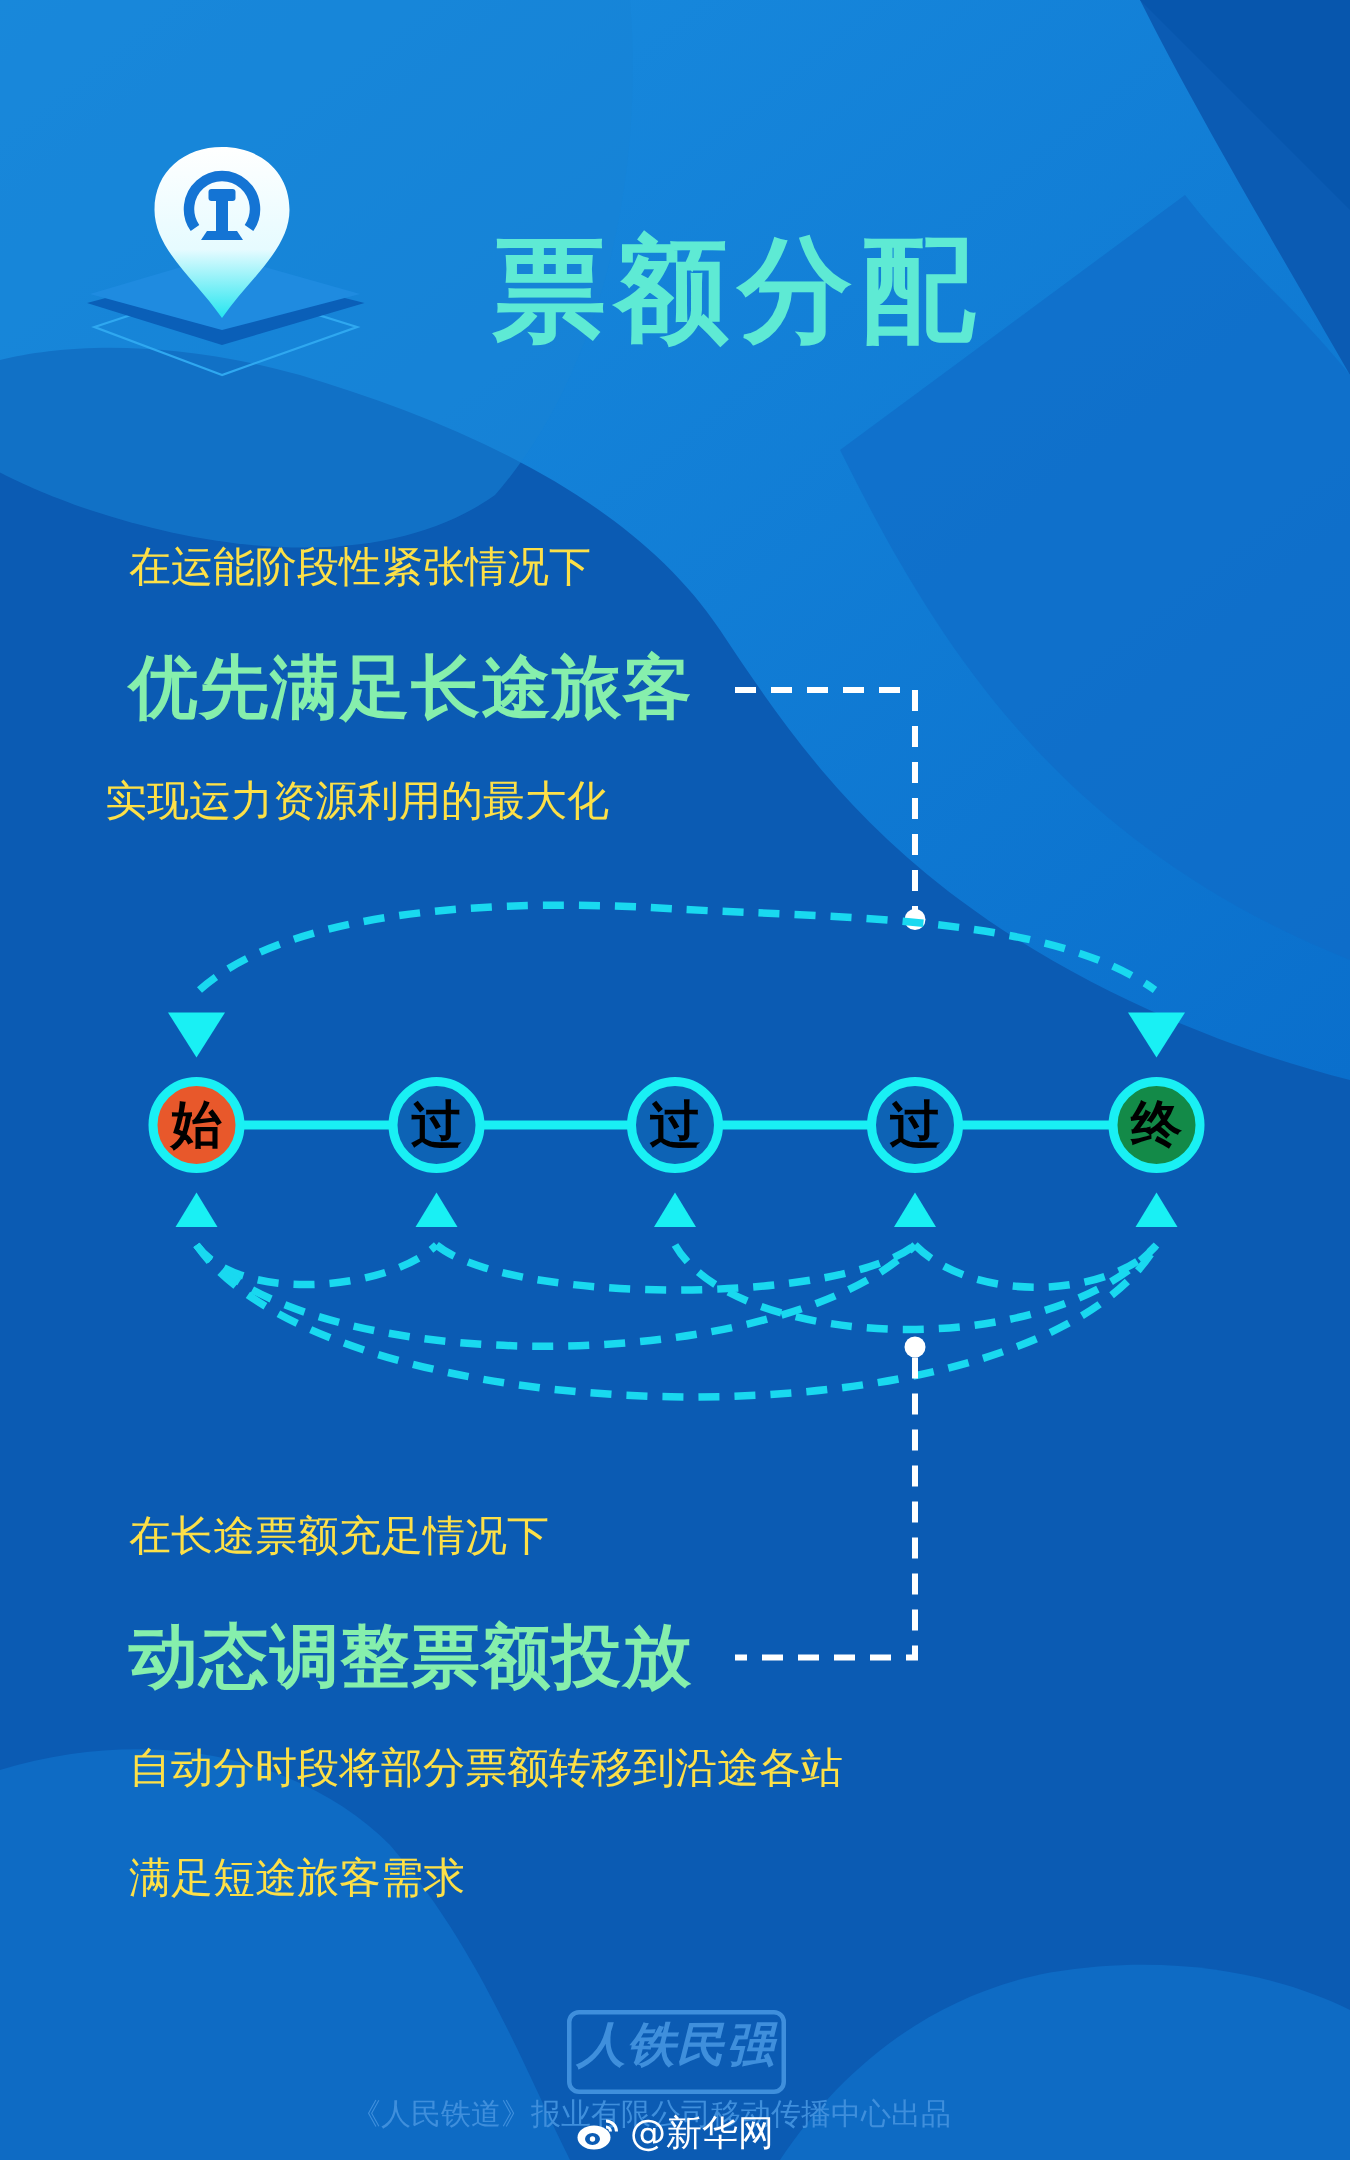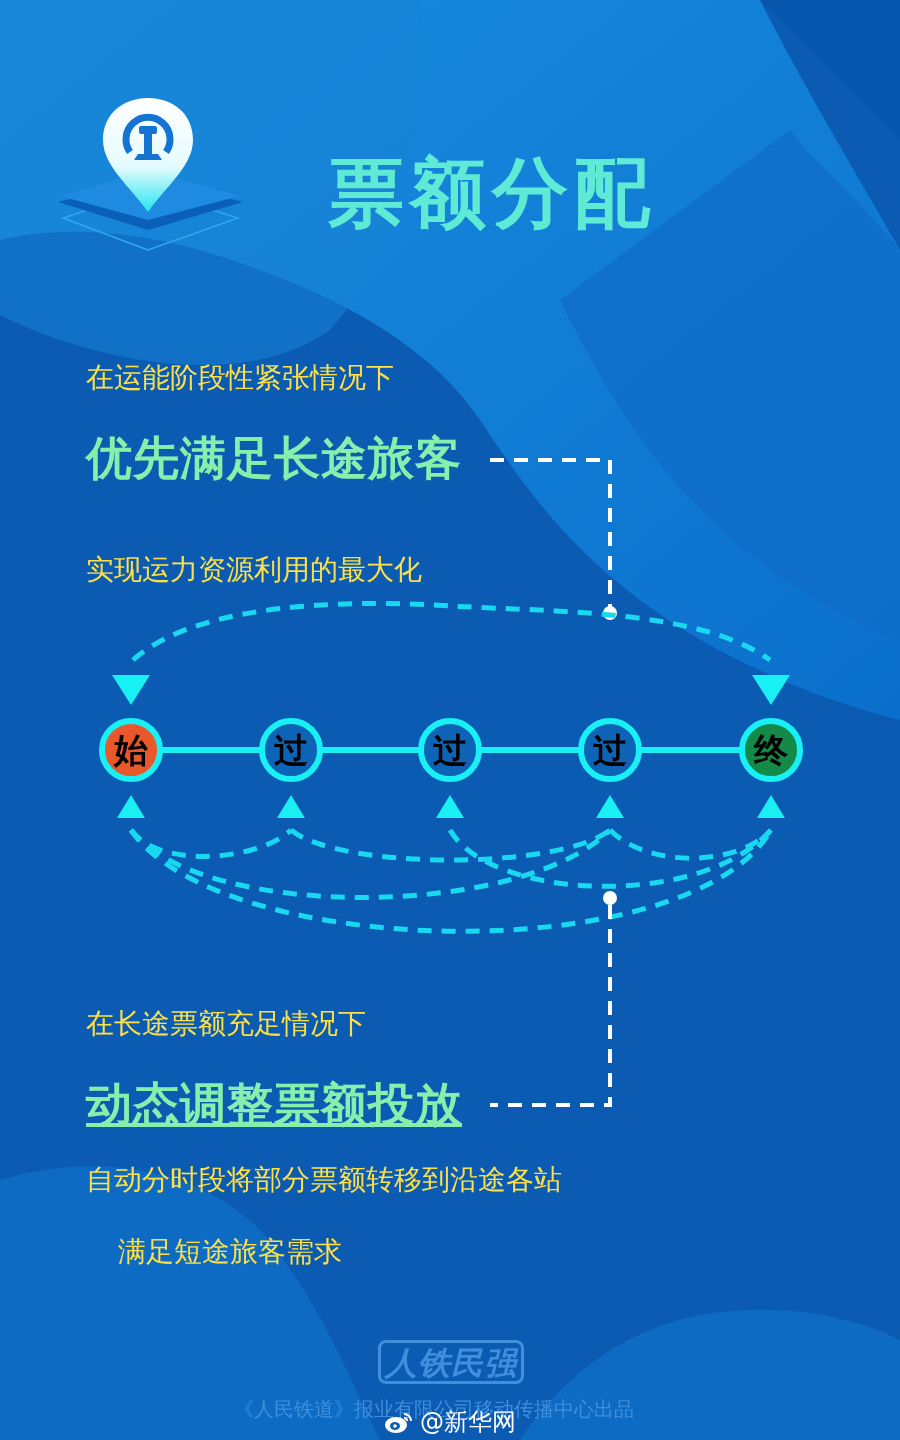--- a/index.html
+++ b/index.html
@@ -32,21 +32,21 @@
   .footer-credit {
     left: 0; width: 868px; top: 1396px; text-align: center;
     font-size: 20px; color: #3f8fdc; white-space: nowrap;
   }
   .weibo {
     left: 0; width: 900px; top: 1406px; text-align: center;
     font-size: 24px; color: #ffffff; white-space: nowrap;
     display: flex; justify-content: center; align-items: center; gap: 6px;
   }
   .logo-box {
-    left: 378px; top: 1340px; width: 146px; height: 44px;
+    left: 378px; top: 1340px; width: 146px; height: 56px;
     border: 3px solid #3f8fdc; border-radius: 8px;
     color: #3f8fdc; font-size: 32px; font-weight: bold; font-style: italic;
     text-align: center; line-height: 40px; letter-spacing: 1px;
   }
 </style>
 </head>
 <body>
 
 <svg class="bg" viewBox="0 0 900 1440">
   <defs>
@@ -88,26 +88,26 @@
   <path d="M82,62 A22,22 0 1 1 118,62" fill="none" stroke="#1474d4" stroke-width="7"></path>
   <rect x="91" y="36" width="18" height="8" rx="2" fill="#1474d4"></rect>
   <rect x="96" y="42" width="8" height="22" fill="#1474d4"></rect>
   <path d="M86,70 L114,70 L110,64 L90,64 Z" fill="#1474d4"></path>
 </svg>
 
 <div class="abs title">票额分配</div>
 
 <div class="abs line-text" style="left:86px;top:356px;">在运能阶段性紧张情况下</div>
 <div class="abs highlight" style="left:86px;top:430px;">优先满足长途旅客</div>
-<div class="abs line-text" style="left:86px;top:512px;margin-top:36px;">实现运力资源利用的最大化</div>
+<div class="abs line-text" style="left:70px;top:512px;">实现运力资源利用的最大化</div>
 
 <div class="abs line-text" style="left:86px;top:1002px;">在长途票额充足情况下</div>
-<div class="abs highlight" style="left:86px;top:1076px;text-decoration:underline;">动态调整票额投放</div>
+<div class="abs highlight" style="left:86px;top:1076px;">动态调整票额投放</div>
 <div class="abs line-text" style="left:86px;top:1158px;font-family:Liberation Serif, serif;">自动分时段将部分票额转移到沿途各站</div>
-<div class="abs line-text" style="left:86px;top:1230px;margin-left:32px;">满足短途旅客需求</div>
+<div class="abs line-text" style="left:86px;top:1230px;">满足短途旅客需求</div>
 
 <svg class="abs" style="left:0;top:0;" width="900" height="1440" viewBox="0 0 900 1440">
 
   <g stroke="#ffffff" stroke-width="4" fill="none" stroke-dasharray="14,10">
     <path d="M490,460 L610,460 L610,608"></path>
   </g>
   <circle cx="610" cy="613" r="7" fill="#ffffff"></circle>
 
   <path d="M133,660 C200,600 360,600 450,606 C560,612 700,610 770,660" fill="none" stroke="#19d9f0" stroke-width="5" stroke-dasharray="14,10"></path>
 

